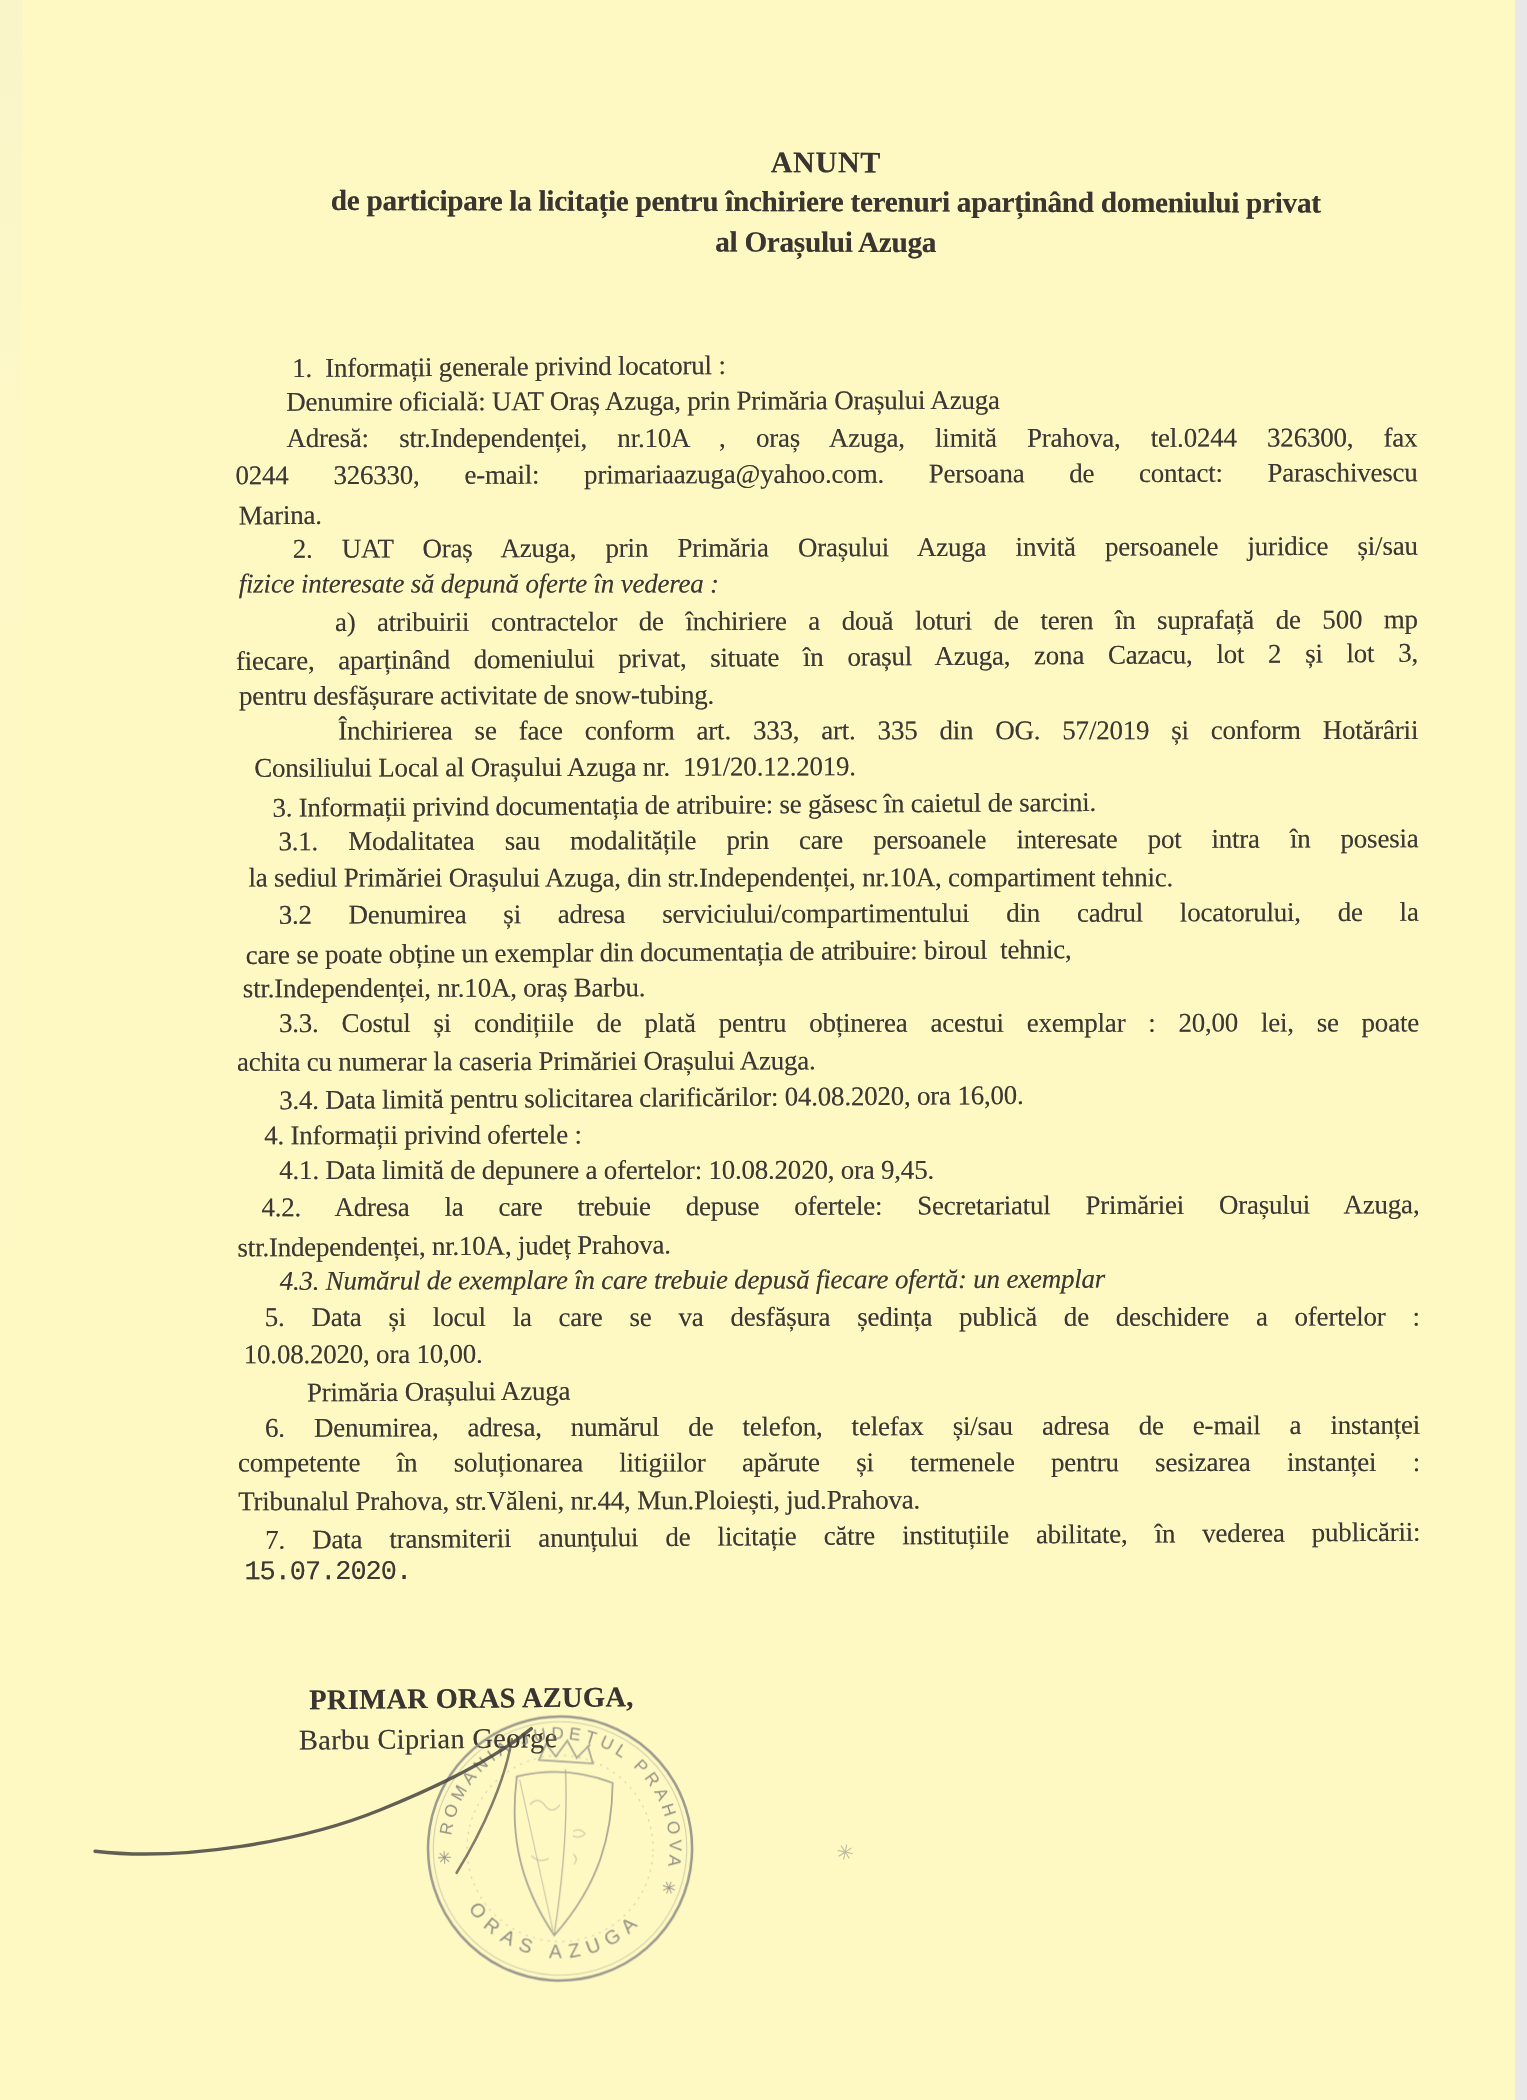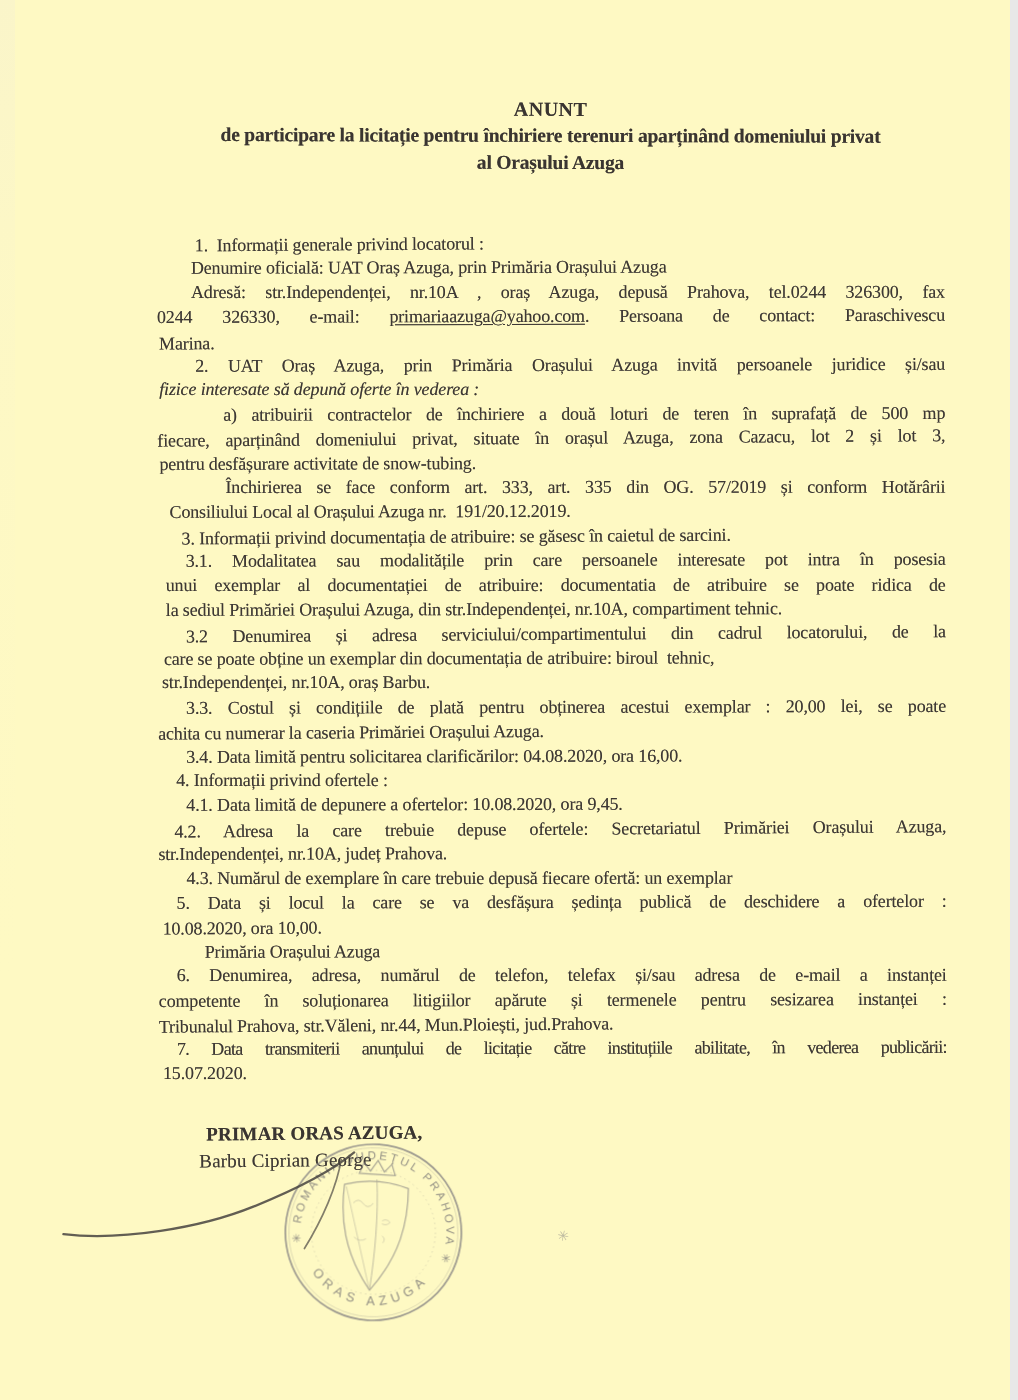--- a/index.html
+++ b/index.html
@@ -30,21 +30,21 @@
   }
   .doc-lines{position:absolute;left:158px;top:231px;width:788px;}
   .line{
     font-size:18px;line-height:24.4px;color:#3d3834;letter-spacing:-.15px;
     white-space:pre;text-shadow:0 0 .35px rgba(61,56,52,.55);
   }
   .line.j{white-space:normal;text-align:justify;text-align-last:justify;}
   .line:nth-child(4n+1){transform:rotate(-.25deg);}
   .line:nth-child(4n+3){transform:rotate(.12deg);}
   .line:nth-child(34){letter-spacing:-.7px;}
-  .line .u{text-decoration:underline;text-underline-offset:2px;}
+  .line .u{text-underline-offset:2px;}
   .sig-role{
     position:absolute;left:205px;top:1122px;
     font-size:19px;font-weight:700;color:#3a3531;letter-spacing:.2px;
     text-shadow:0 0 .35px rgba(58,53,49,.6);transform:rotate(-.4deg);
   }
   .sig-name{
     position:absolute;left:198px;top:1149px;
     font-size:19px;color:#3d3834;letter-spacing:.2px;
     text-shadow:0 0 .3px rgba(61,56,52,.5);transform:rotate(-.4deg);
   }
@@ -73,53 +73,52 @@
 
     <div class="doc-header">
       <div class="title">ANUNT</div>
       <div class="subtitle">de participare la licitație pentru închiriere terenuri aparținând domeniului privat</div>
       <div class="subtitle">al Orașului Azuga</div>
     </div>
 
     <div id="doc-lines" class="doc-lines">
         <div class="line" style="padding-left: 38px;">1.  Informații generale privind locatorul :</div>
         <div class="line" style="padding-left: 34px;">Denumire oficială: UAT Oraș Azuga, prin Primăria Orașului Azuga</div>
-        <div class="line j" style="padding-left: 34px;">Adresă: str.Independenței, nr.10A , oraș Azuga, depusă Prahova, tel.0244 326300, fax</div>
+        <div class="line j" style="padding-left: 34px;">Adresă: str.Independenței, nr.10A , oraș Azuga, limită Prahova, tel.0244 326300, fax</div>
         <div class="line j" style="padding-left: 0px;">0244 326330, e-mail: <span class="u">primariaazuga@yahoo.com</span>. Persoana de contact: Paraschivescu</div>
         <div class="line" style="padding-left: 2px;">Marina.</div>
         <div class="line j" style="padding-left: 38px;">2.  UAT Oraș Azuga, prin Primăria Orașului Azuga invită persoanele juridice și/sau</div>
         <div class="line" style="padding-left: 2px; font-style: italic;">fizice interesate să depună oferte în vederea :</div>
         <div class="line j" style="padding-left: 66px;">a) atribuirii contractelor de închiriere a două loturi de teren în suprafață de 500 mp</div>
         <div class="line j" style="padding-left: 0px;">fiecare, aparținând domeniului privat,  situate în orașul Azuga, zona Cazacu, lot 2 și lot 3,</div>
         <div class="line" style="padding-left: 2px;">pentru desfășurare activitate de snow-tubing.</div>
         <div class="line j" style="padding-left: 68px;">Închirierea se face conform art. 333, art. 335 din OG. 57/2019 și conform Hotărârii</div>
         <div class="line" style="padding-left: 12px;">Consiliului Local al Orașului Azuga nr.  191/20.12.2019.</div>
         <div class="line" style="padding-left: 24px;">3. Informații privind documentația de atribuire: se găsesc în caietul de sarcini.</div>
         <div class="line j" style="padding-left: 28px;">3.1. Modalitatea sau modalitățile prin care persoanele interesate pot intra în posesia</div>
-        <div class="line j" style="padding-left: 8px;">unui exemplar al documentației de atribuire: documentatia de atribuire se poate ridica de</div>
         <div class="line" style="padding-left: 8px;">la sediul Primăriei Orașului Azuga, din str.Independenței, nr.10A, compartiment tehnic.</div>
         <div class="line j" style="padding-left: 28px;">3.2 Denumirea și adresa serviciului/compartimentului din cadrul locatorului, de la</div>
         <div class="line" style="padding-left: 6px;">care se poate obține un exemplar din documentația de atribuire: biroul  tehnic,</div>
         <div class="line" style="padding-left: 4px;">str.Independenței, nr.10A, oraș Barbu.</div>
         <div class="line j" style="padding-left: 28px;">3.3. Costul și condițiile de plată pentru obținerea acestui exemplar : 20,00 lei, se poate</div>
         <div class="line" style="padding-left: 0px;">achita cu numerar la caseria Primăriei Orașului Azuga.</div>
         <div class="line" style="padding-left: 28px;">3.4. Data limită pentru solicitarea clarificărilor: 04.08.2020, ora 16,00.</div>
         <div class="line" style="padding-left: 18px;">4. Informații privind ofertele :</div>
         <div class="line" style="padding-left: 28px;">4.1. Data limită de depunere a ofertelor: 10.08.2020, ora 9,45.</div>
         <div class="line j" style="padding-left: 16px;">4.2. Adresa la care trebuie depuse ofertele: Secretariatul Primăriei  Orașului Azuga,</div>
         <div class="line" style="padding-left: 0px;">str.Independenței, nr.10A, județ Prahova.</div>
-        <div class="line" style="padding-left: 28px;">4.3. Numărul de exemplare în care trebuie depusă fiecare ofertă: un exemplar</div>
+        <div class="line" style="padding-left: 28px; font-style: italic;">4.3. Numărul de exemplare în care trebuie depusă fiecare ofertă: un exemplar</div>
         <div class="line j" style="padding-left: 18px;">5. Data și locul la care se va desfășura ședința publică de deschidere a ofertelor :</div>
         <div class="line" style="padding-left: 4px;">10.08.2020, ora 10,00.</div>
         <div class="line" style="padding-left: 46px;">Primăria Orașului Azuga</div>
         <div class="line j" style="padding-left: 18px;">6. Denumirea, adresa, numărul de telefon, telefax și/sau adresa de e-mail a instanței</div>
         <div class="line j" style="padding-left: 0px;">competente în soluționarea litigiilor apărute și termenele pentru sesizarea instanței :</div>
         <div class="line" style="padding-left: 0px;">Tribunalul Prahova, str.Văleni, nr.44, Mun.Ploiești, jud.Prahova.</div>
         <div class="line j" style="padding-left: 18px;">7. Data transmiterii anunțului de licitație către instituțiile abilitate, în vederea publicării:</div>
-        <div class="line" style="padding-left: 4px;">15.07.2020.</div>
+        <div class="line" style="padding-left: 4px; font-family: Liberation Mono, monospace;">15.07.2020.</div>
       </div>
 
     <div class="sig-role">PRIMAR ORAS AZUGA,</div>
     <div class="sig-name">Barbu Ciprian George</div>
 
     <svg class="stamp" viewBox="0 0 220 220">
       <g transform="rotate(4 110 110)" fill="none" stroke="#8f8c88">
         <circle cx="110" cy="110" r="88" stroke-width="1.7"></circle>
         <circle cx="110" cy="110" r="84.5" stroke-width=".7" opacity=".45"></circle>
         <circle cx="110" cy="110" r="62" stroke-width=".8" stroke-dasharray="1.5 3.5" opacity=".4"></circle>

